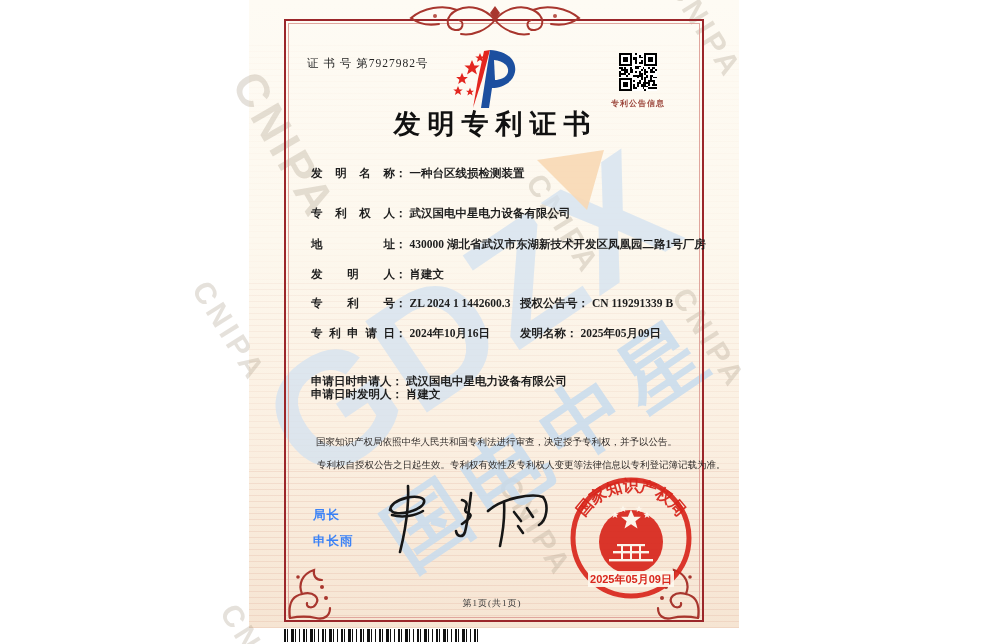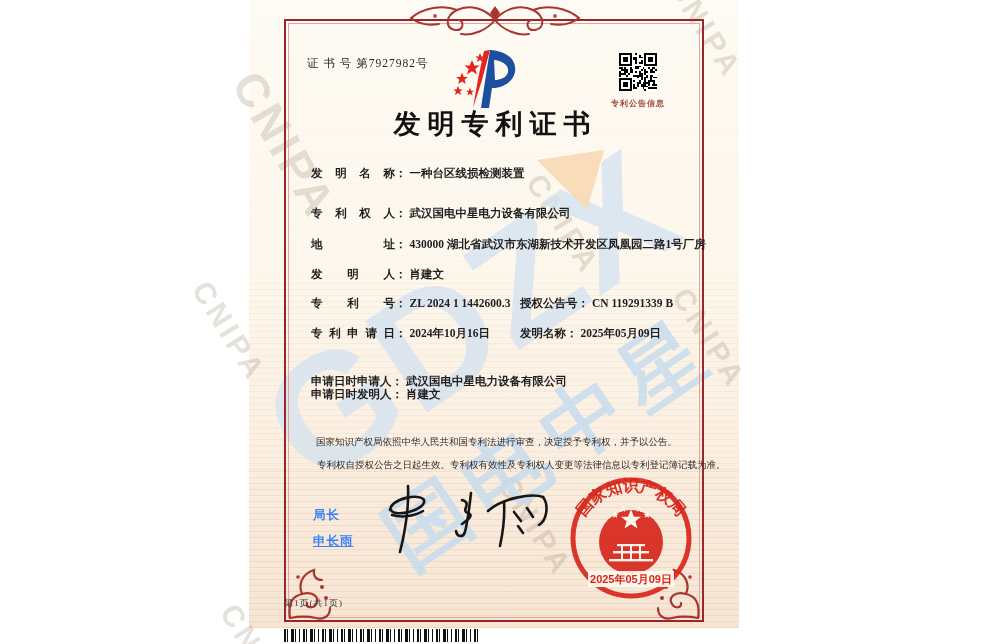--- a/index.html
+++ b/index.html
@@ -46,21 +46,21 @@
   .colon{margin-right:1px;}
   .val{margin-left:2px;}
   .rgroup{position:absolute;left:209px;top:0;white-space:nowrap;}
   .stmt{position:absolute;left:48px;top:431px;width:404px;color:#2e2a28;
         font:500 9.5px/23px "Liberation Serif",serif;}
   .stmt .l1{text-indent:19px;white-space:nowrap;}
   .stmt .l2{white-space:nowrap;margin-left:20px;}
   .comm{position:absolute;left:64px;font:700 12.5px "Liberation Sans",sans-serif;color:#3b82f6;letter-spacing:1px;}
   .sig{position:absolute;left:133px;top:480px;}
   .seal{position:absolute;left:312px;top:468px;}
-  .footer{position:absolute;left:35px;top:597px;width:416px;text-align:left;
+  .footer{position:absolute;left:35px;top:597px;width:416px;text-align:center;
           font:500 9px "Liberation Serif",serif;color:#3a3a3a;letter-spacing:1px;}
 
   
   .barcode{position:absolute;left:284px;top:629px;width:196px;height:13px;z-index:4;
     background:repeating-linear-gradient(90deg,#111 0 2px,#fff 2px 3px,#111 3px 4px,#fff 4px 7px,
                #111 7px 10px,#fff 10px 11px,#111 11px 12px,#fff 12px 15px,#111 15px 16px,#fff 16px 19px);}
 </style>
 </head>
 <body>
 
@@ -310,21 +310,21 @@
     <div class="row" style="top:387px;">
       <span class="lbl-auto">申请日时发明人</span><span class="colon">：</span><span class="val">肖建文</span>
     </div>
 
     <div class="stmt">
       <div class="l1">国家知识产权局依照中华人民共和国专利法进行审查，决定授予专利权，并予以公告。</div>
       <div class="l2">专利权自授权公告之日起生效。专利权有效性及专利权人变更等法律信息以专利登记簿记载为准。</div>
     </div>
 
     <div class="comm" style="top:507px;">局长</div>
-    <div class="comm" style="top:533px;text-decoration:underline;">申长雨</div>
+    <div class="comm" style="top:533px;">申长雨</div>
 
     <svg class="sig" width="195" height="80" viewBox="0 0 195 80">
       <g fill="none" stroke="#161616" stroke-width="2.6" stroke-linecap="round">
         <path d="M8,30 C10,18 38,13 42,20 C45,30 12,38 9,30"></path>
         <path d="M10,35 C20,38 33,36 41,31"></path>
         <path d="M26,6 C27,28 23,52 18,72"></path>
         <path d="M80,20 C91,23 78,31 86,33 C93,35 84,41 80,44"></path>
         <path d="M89,13 C87,30 86,40 83,52 C81,58 75,57 74,51"></path>
         <path d="M106,31 C120,18 150,13 161,17"></path>
         <path d="M161,17 C167,25 165,40 157,45"></path>

